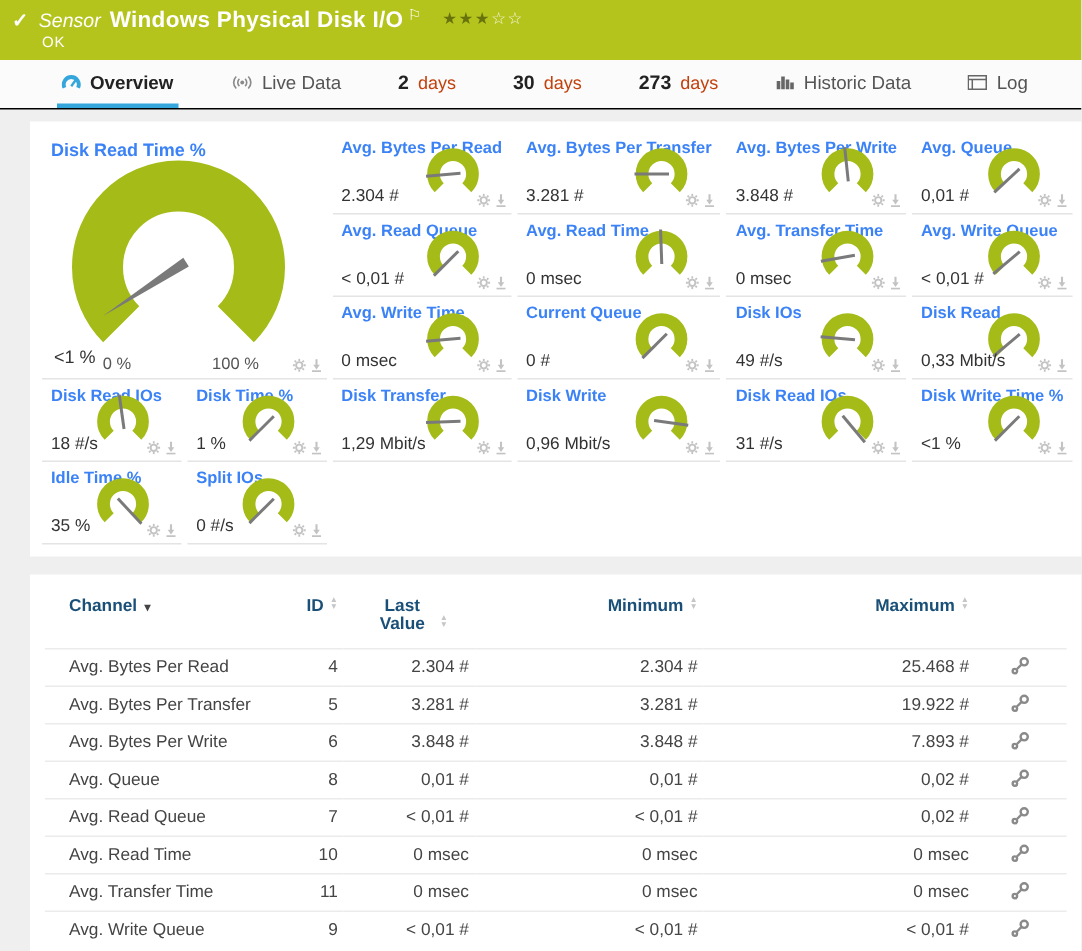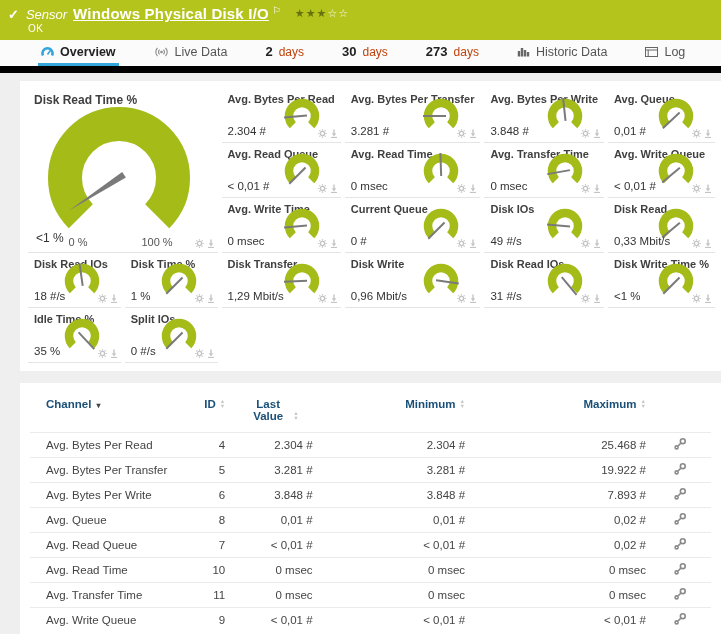--- a/index.html
+++ b/index.html
@@ -4,42 +4,42 @@
 <style>
   * { margin:0; padding:0; box-sizing:border-box; }
   html,body { width:721px; height:634px; overflow:hidden; background:#efefef;
     font-family:"Liberation Sans", sans-serif; }
 
   
   .sensor-header { height:40px; background:var(--green,#b5c41c); color:#fff; padding:5px 10px 0 8px; }
   .sh-line1 { display:flex; align-items:baseline; }
   .check { font-size:13px; font-weight:bold; margin-right:7px; }
   .kind { font-style:italic; font-size:13px; margin-right:6px; }
-  .sh-title { font-weight:bold; font-size:15px; letter-spacing:.2px;text-decoration:underline; }
+  .sh-title { font-weight:bold; font-size:15px; letter-spacing:.2px; }
   .flag { font-size:10px; vertical-align:super; position:relative; top:-5px; margin-left:3px; opacity:.95; }
   .stars { margin-left:14px; font-size:11px; letter-spacing:1px; position:relative; top:-2px; }
   .stars-filled { color:rgba(40,48,0,.55); }
   .stars-empty  { color:rgba(255,255,255,.85); }
   .sh-status { margin-left:20px; margin-top:1px; font-size:10px; font-weight:normal; letter-spacing:.5px; }
 
   
-  .tabbar { height:33px; background:#fbfbfb; border-bottom:7px solid #000000;
+  .tabbar { height:33px; background:#fbfbfb; border-bottom:1px solid #000000;
     display:flex; align-items:stretch; padding-left:38px; gap:32px; }
   .tab { display:flex; align-items:center; gap:6px; font-size:12.5px; color:#555;
     border-bottom:3px solid transparent; padding:0 3px; cursor:pointer; white-space:nowrap; }
   .tab.active { border-bottom-color:var(--tabblue,#35a6dc); color:#222; font-weight:bold; }
   .tab-num { font-weight:bold; font-size:13px; color:#222; }
   .tab-unit { color:#c2410c; font-size:12px; }
   .tab-icon svg { display:block; }
 
   
   .gauge-panel { margin:8px 0 12px 20px; width:701px; background:#fff; padding:7px 6px 8px 8px; }
   .gauge-grid { display:grid; grid-template-columns:repeat(6,1fr); grid-auto-rows:55px; column-gap:4px; }
   .tile { position:relative; border-bottom:1px solid #e4e4e4; padding:5px 6px 3px 6px; overflow:visible; }
-  .tile-title { font-size:11px; font-weight:bold; color:#404040; white-space:nowrap; }
+  .tile-title { font-size:11px; font-weight:bold; color:#3b82f6; white-space:nowrap; }
   .tile-value { position:absolute; left:6px; bottom:5px; font-size:11.5px; color:#333; white-space:nowrap; }
   .tile-gauge { position:absolute; right:16px; top:7px; }
   .tile-icons { position:absolute; right:3px; bottom:4px; display:flex; gap:3px; align-items:flex-end; }
   .arc { stroke:var(--gaugegreen,#a5bb18); fill:none; }
   .needle { stroke:var(--needle,#7a7a7a); }
   .needlefill { fill:var(--needle,#7a7a7a); }
 
   .main-tile { grid-column:1 / span 2; grid-row:1 / span 3; }
   .main-title { font-size:12px; }
   .main-gauge { position:absolute; right:6px; top:18px; }

